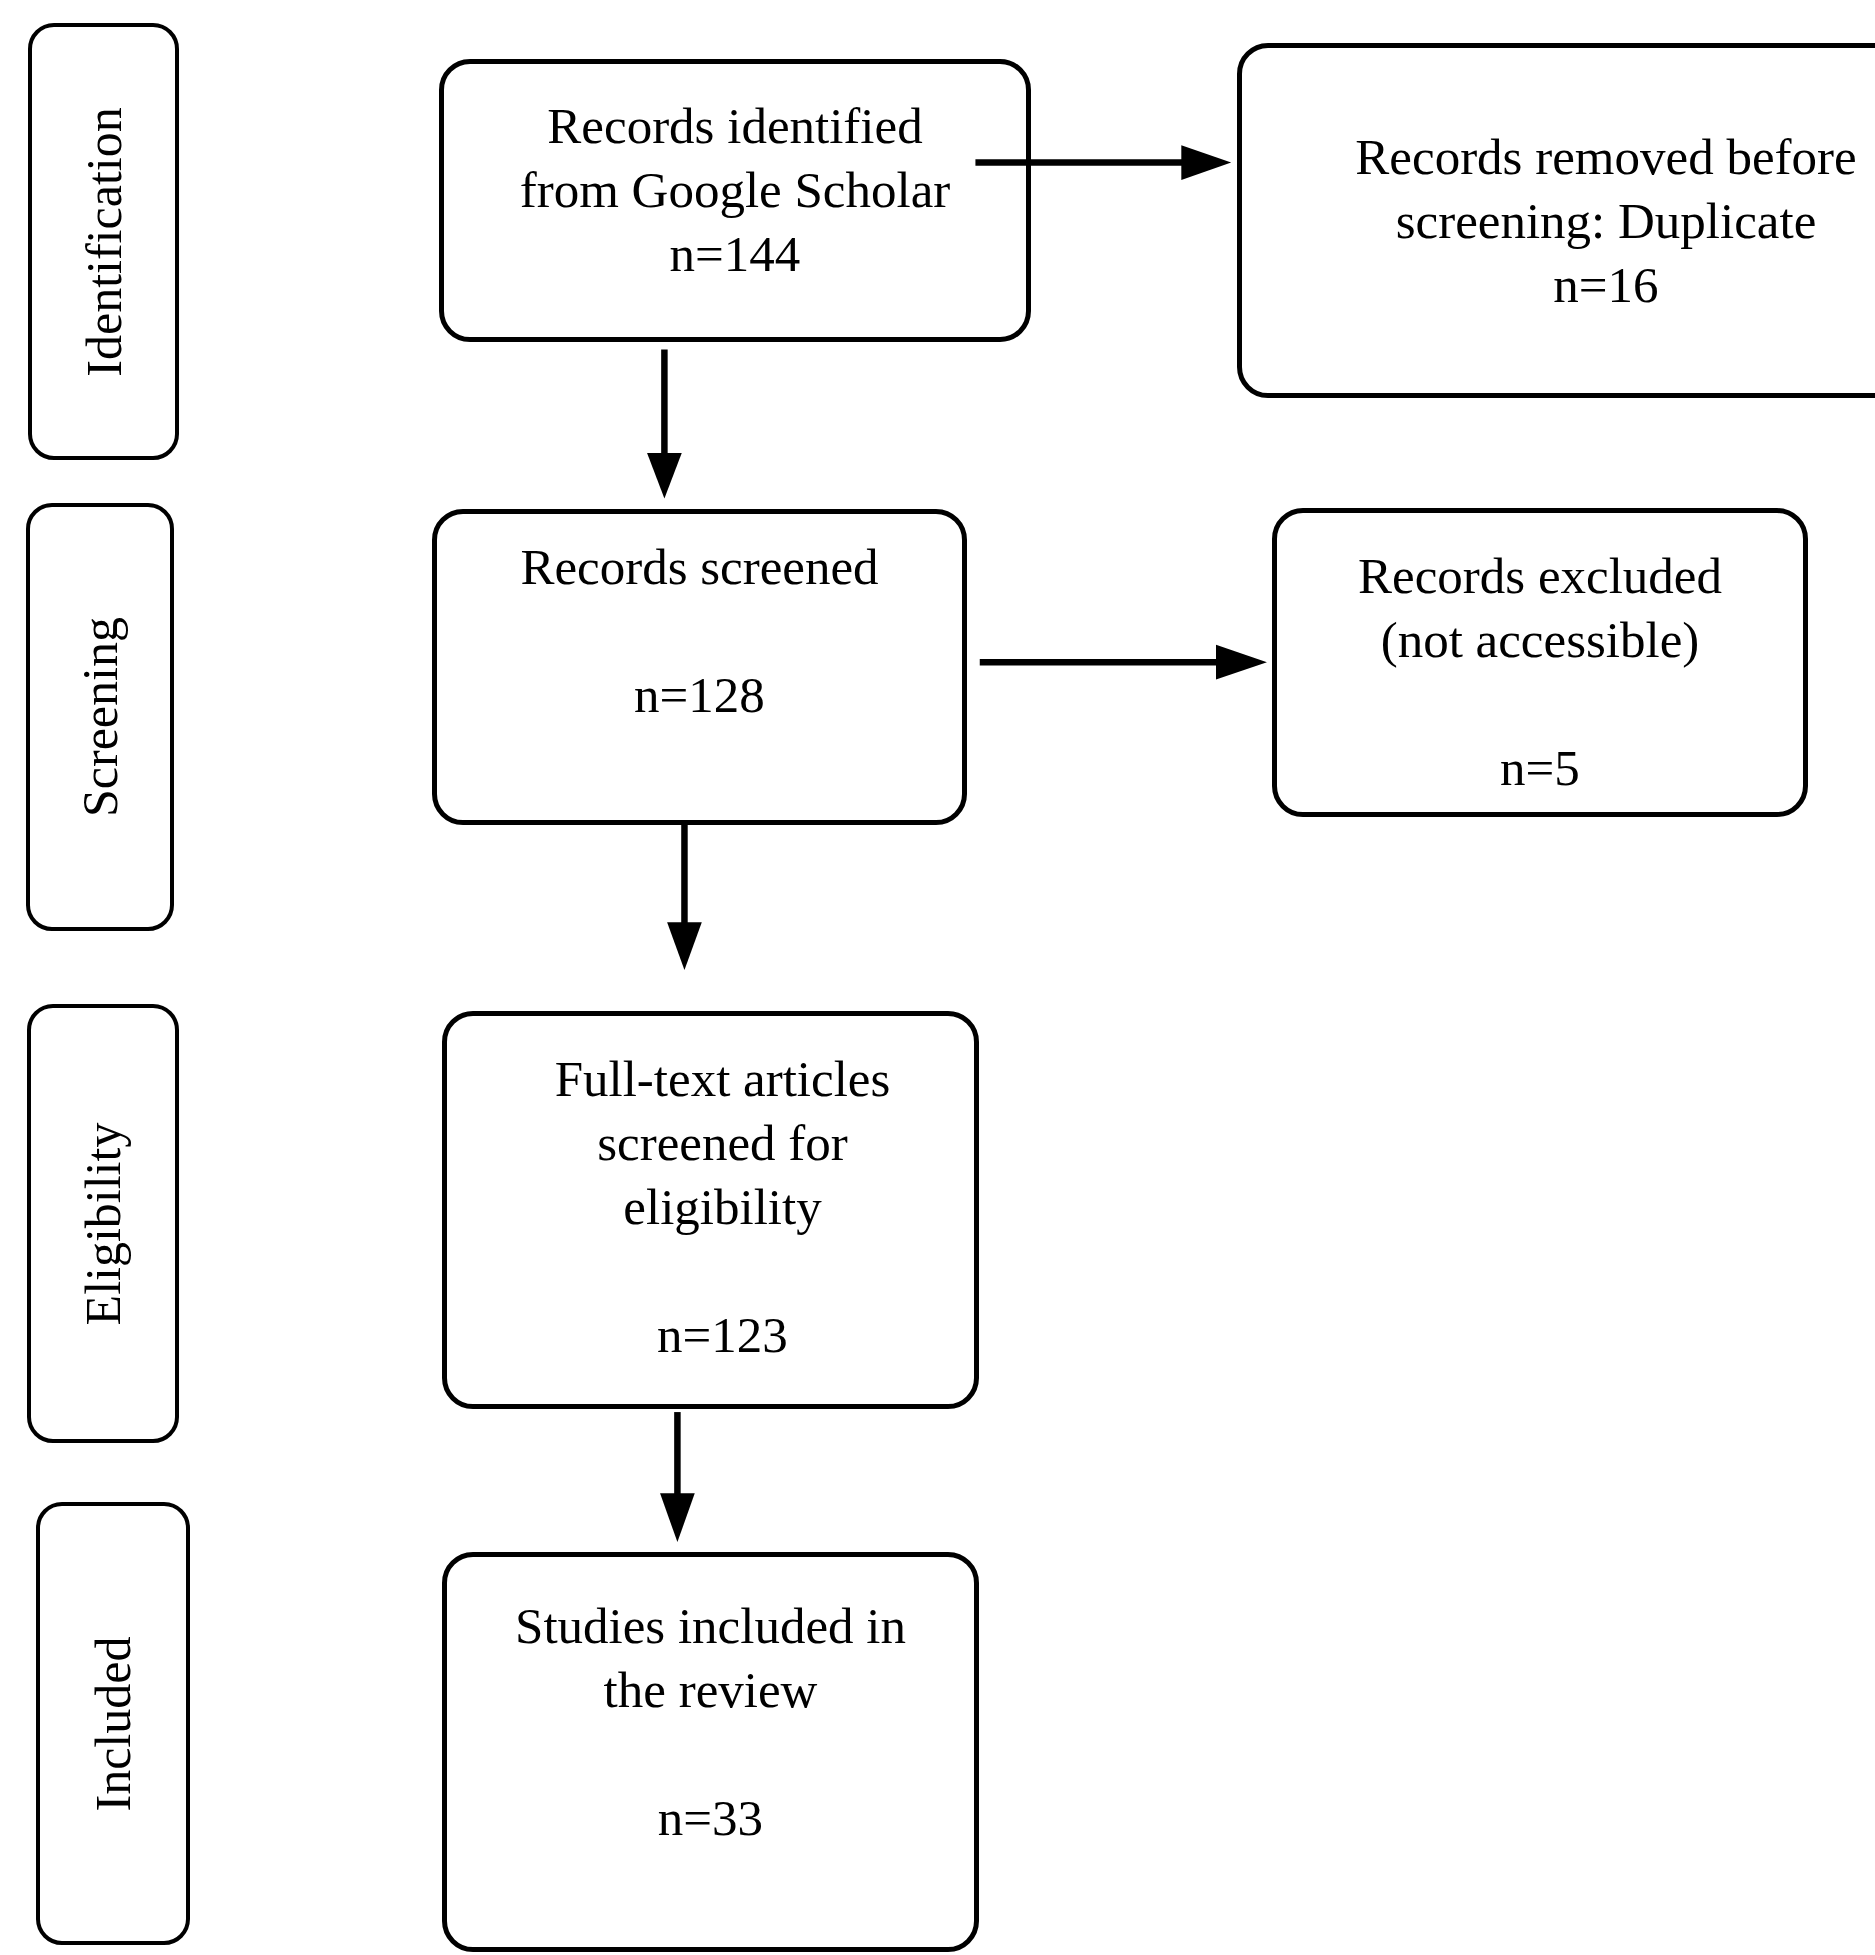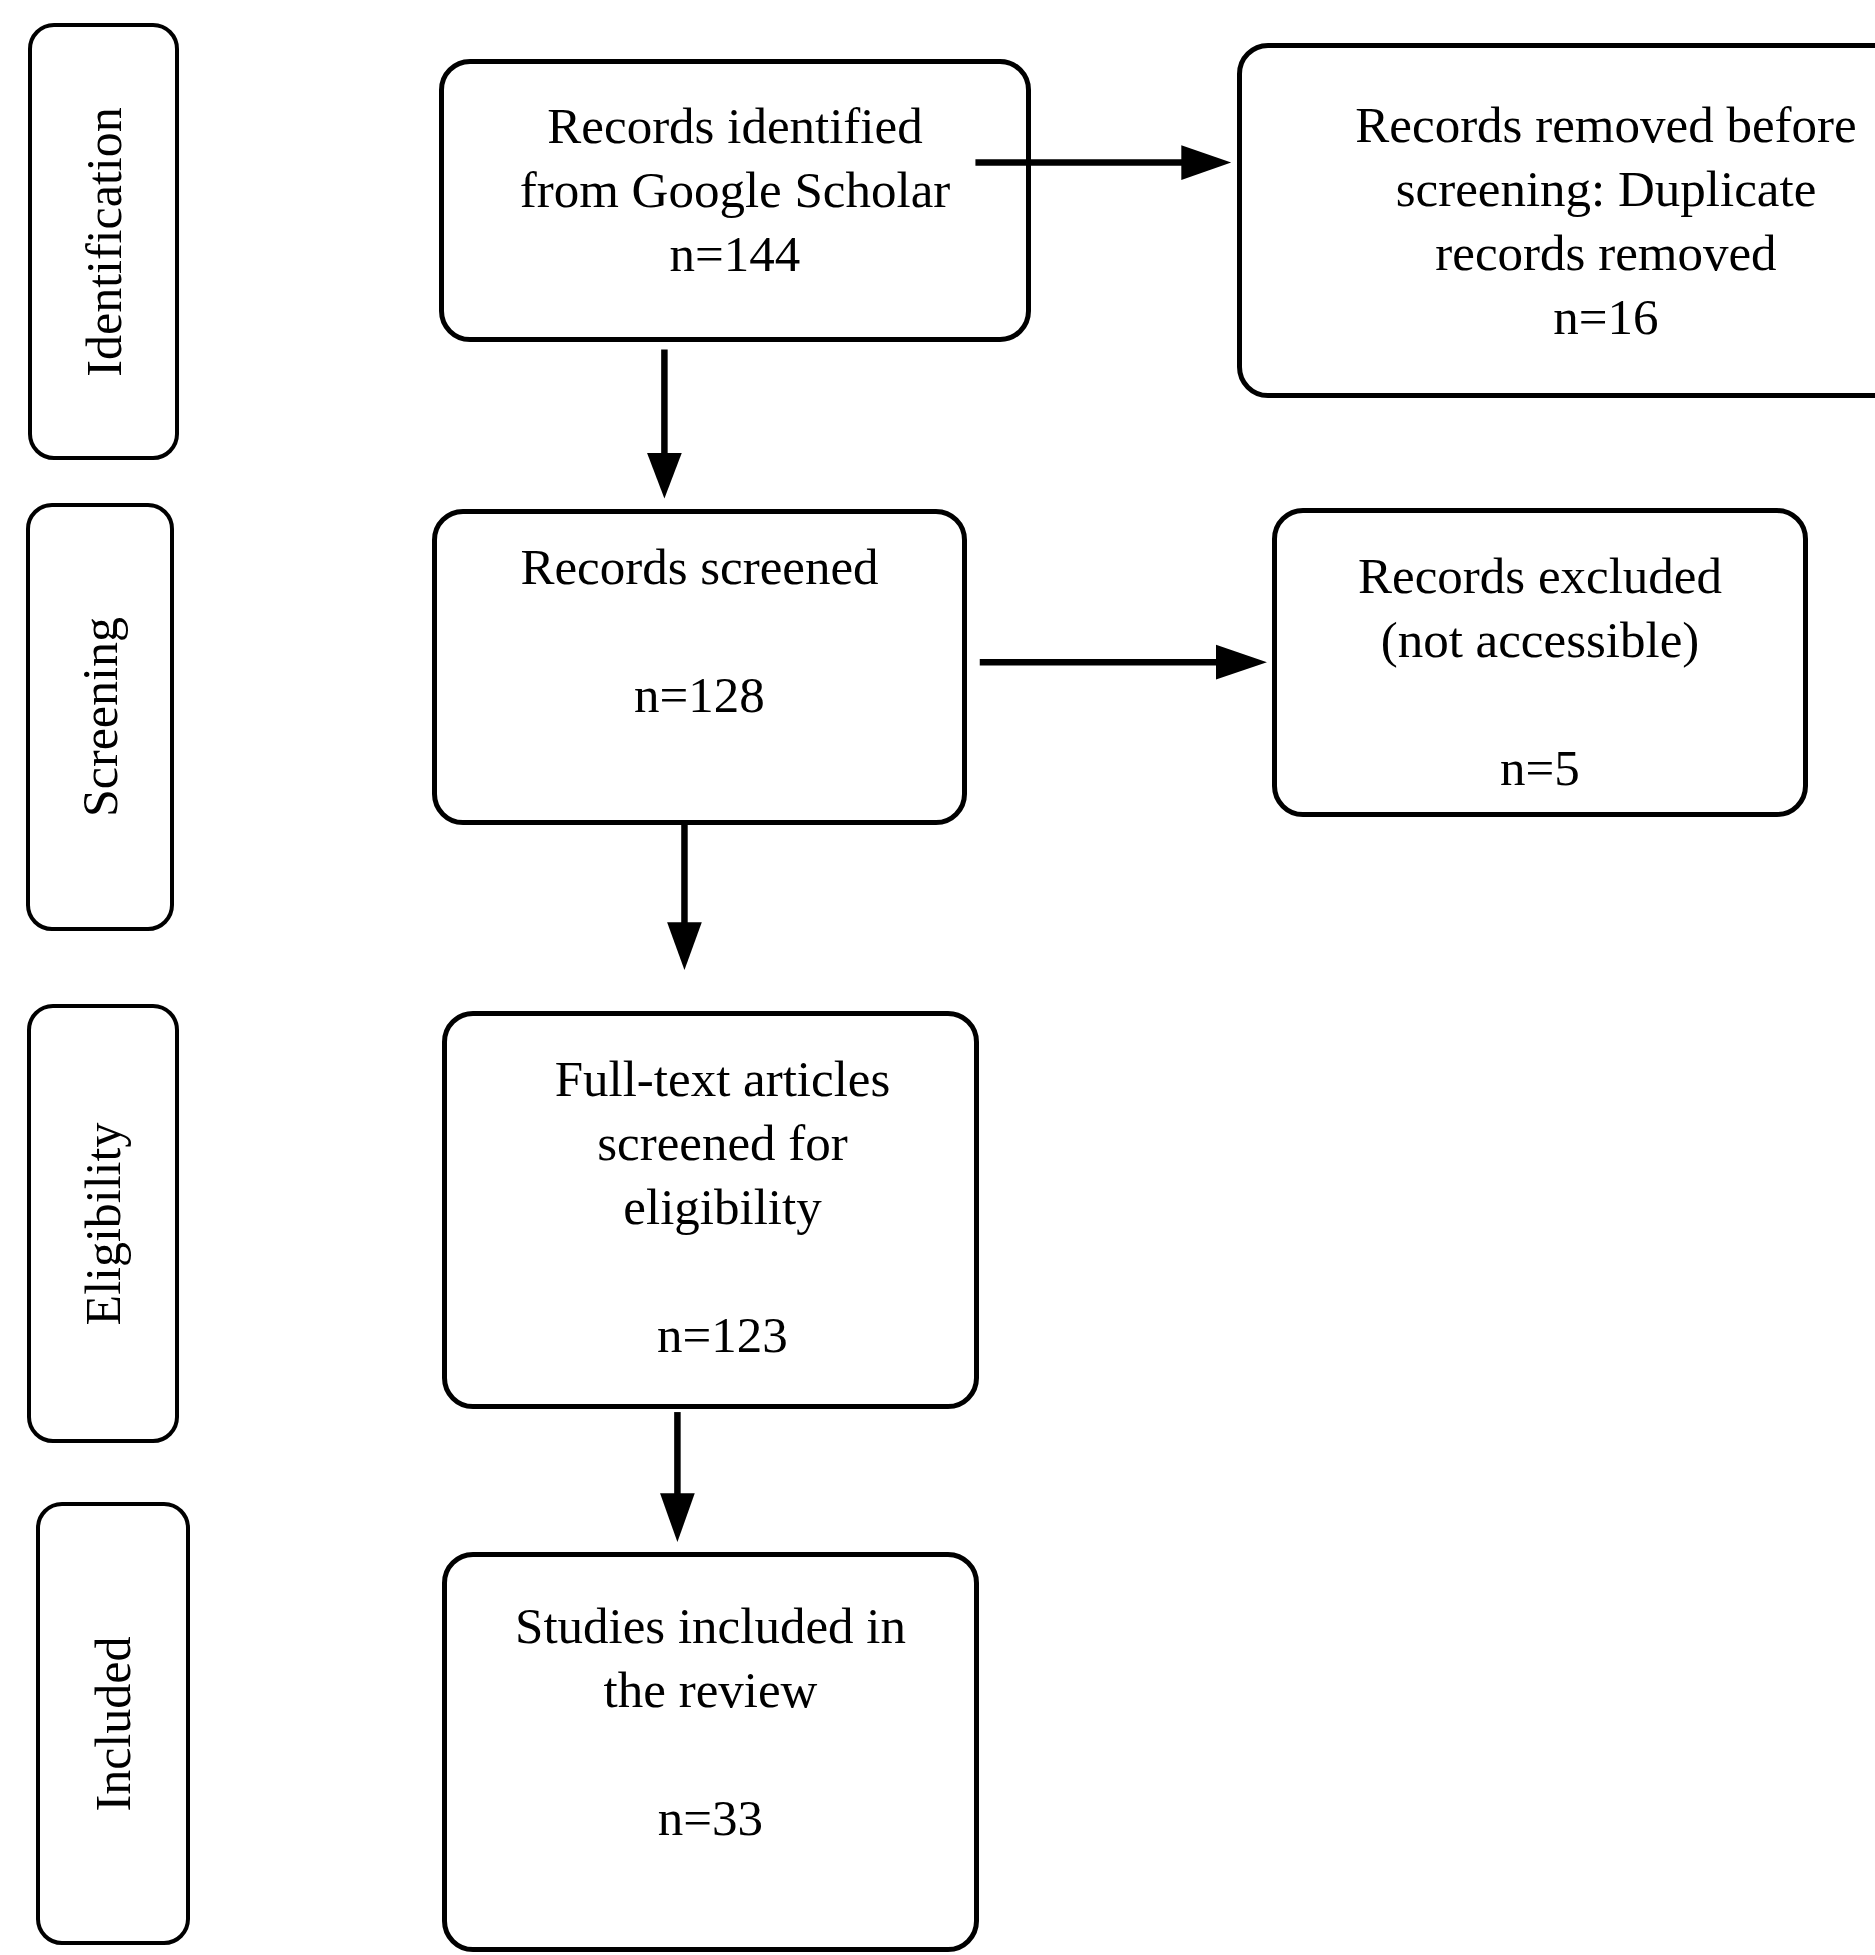--- a/index.html
+++ b/index.html
@@ -99,21 +99,20 @@
   </div>
 
   <div class="flow-box" id="box-identified">
       <div class="box-line">Records identified</div>
       <div class="box-line">from Google Scholar</div>
       <div class="box-line">n=144</div>
     </div>
   <div class="flow-box" id="box-removed">
       <div class="box-line">Records removed before</div>
       <div class="box-line">screening: Duplicate</div>
-      <div class="box-line">records removed</div>
       <div class="box-line">n=16</div>
     </div>
   <div class="flow-box" id="box-screened">
       <div class="box-line">Records screened</div>
       <div class="box-line">&nbsp;</div>
       <div class="box-line">n=128</div>
     </div>
   <div class="flow-box" id="box-excluded">
       <div class="box-line">Records excluded</div>
       <div class="box-line">(not accessible)</div>

